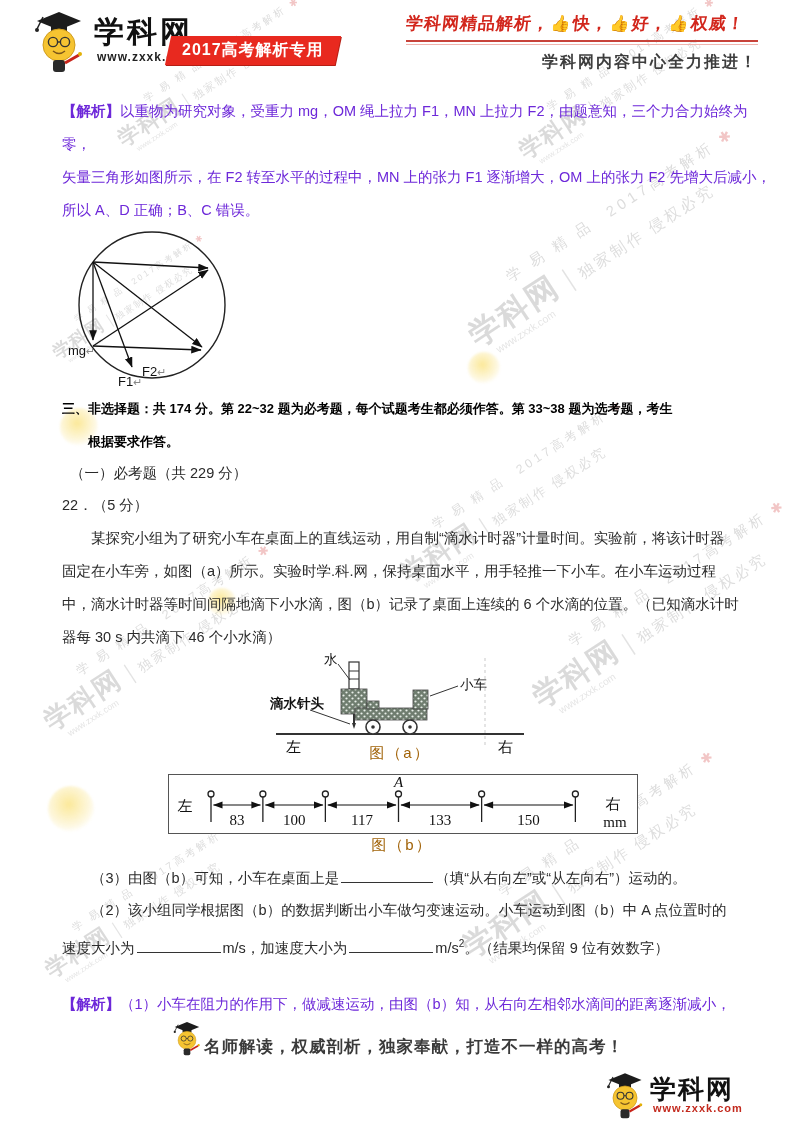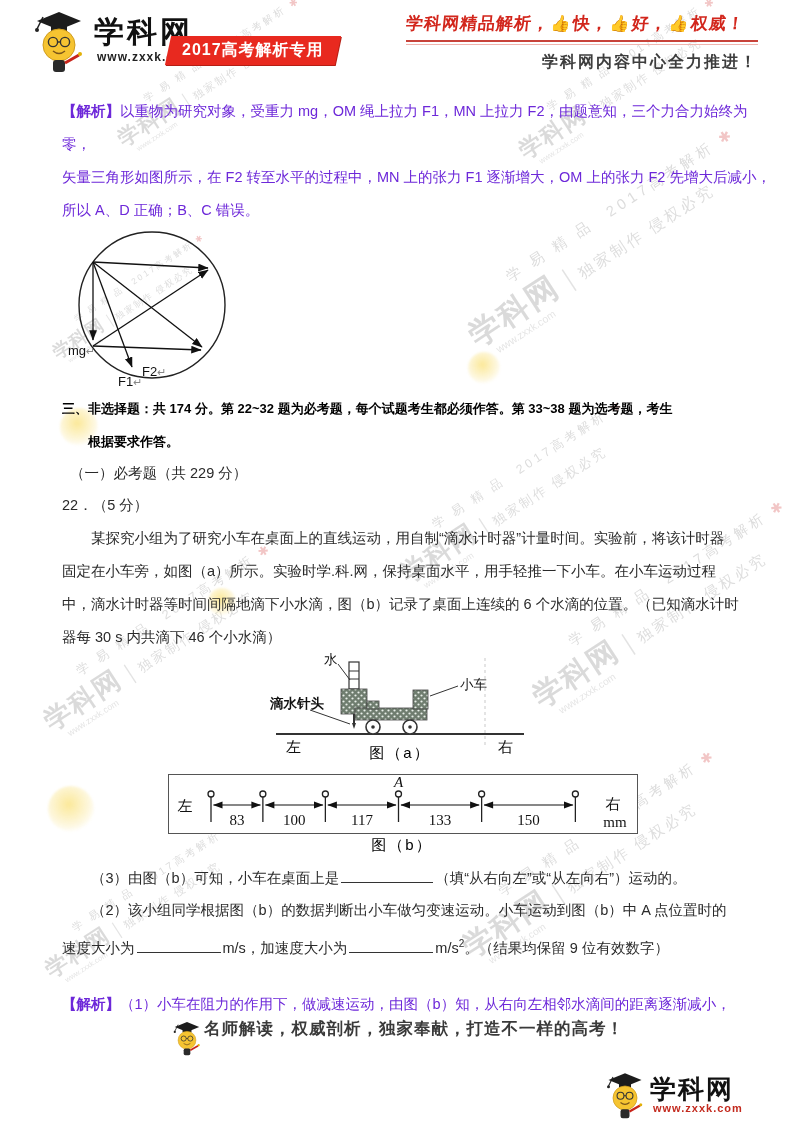--- a/index.html
+++ b/index.html
@@ -34,28 +34,28 @@
   .wm-big{font-size:30px;font-weight:bold;color:#d2d2d2;letter-spacing:2px;}
   .wm-bar{font-size:24px;color:#dcdcdc;}
   .wm-extra{font-size:15px;color:#d6d6d6;letter-spacing:3px;}
   .wm-url{font-size:10px;color:#dedede;margin-left:14px;margin-top:-4px;}
   .ghost{position:absolute;border-radius:50%;pointer-events:none;
          background:radial-gradient(circle at 45% 40%, rgba(250,225,120,.75), rgba(250,230,150,.25) 60%, rgba(255,255,255,0) 75%);
          filter:blur(1px);}
 
   
   .figb-box{border:1.5px solid #555;background:#fff;}
-  .fig-caption{font-size:15px;color:#000000;text-align:center;letter-spacing:2px;}
+  .fig-caption{font-size:15px;color:#a16207;text-align:center;letter-spacing:2px;}
   .fig-label{position:absolute;font-size:13.5px;color:#111;white-space:nowrap;}
   .vlabel{position:absolute;font-size:13px;color:#111;white-space:nowrap;}
   .ret{color:#888;font-size:11px;}
   .wavy{text-decoration-style:wavy;text-decoration-color:#3b54c4;}
 
   
-  .footer{display:flex;align-items:flex-start;justify-content:center;width:100%;}
+  .footer{display:flex;align-items:flex-end;justify-content:center;width:100%;}
   .footer-text{font-size:16.5px;font-weight:bold;color:#3a3a3a;letter-spacing:1px;}
   .blogo-name{font-size:26px;font-weight:bold;color:#111;letter-spacing:2px;}
   .blogo-url{font-size:11px;font-weight:bold;color:#c32a1e;letter-spacing:1px;}
   .defs-holder{position:absolute;width:0;height:0;overflow:hidden;}
 </style>
 </head>
 <body>
 
 <div class="page">
 

